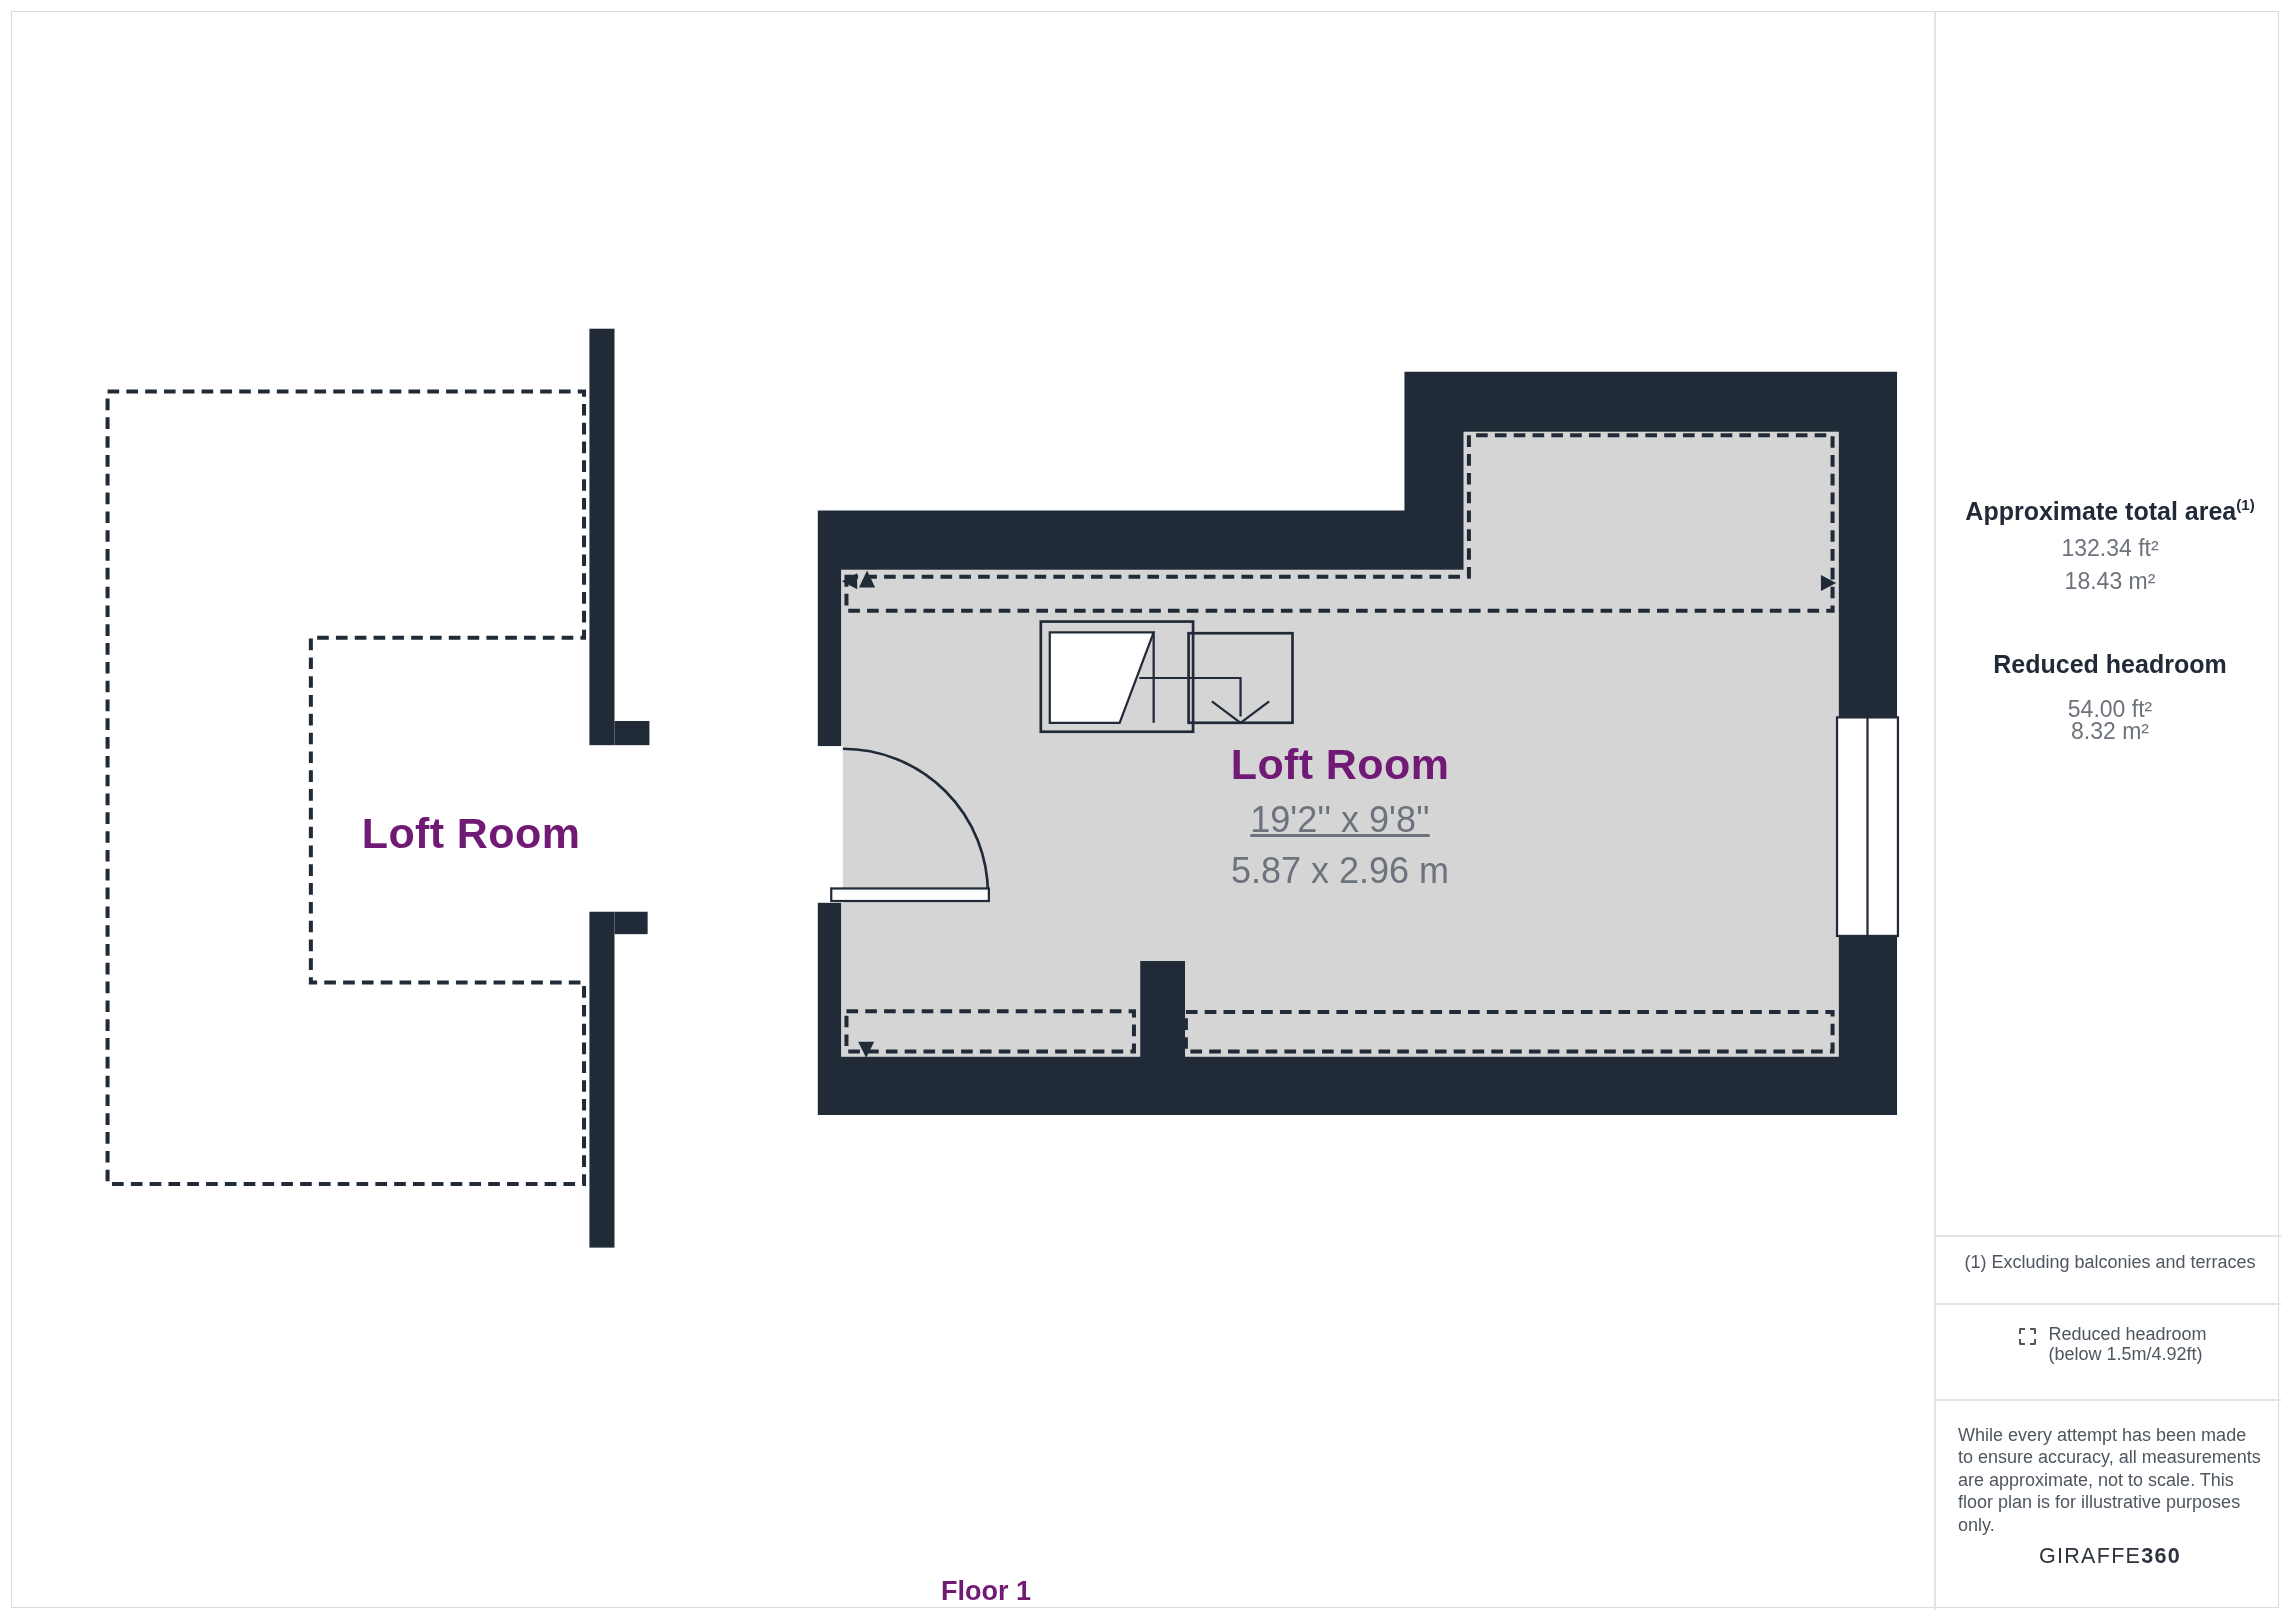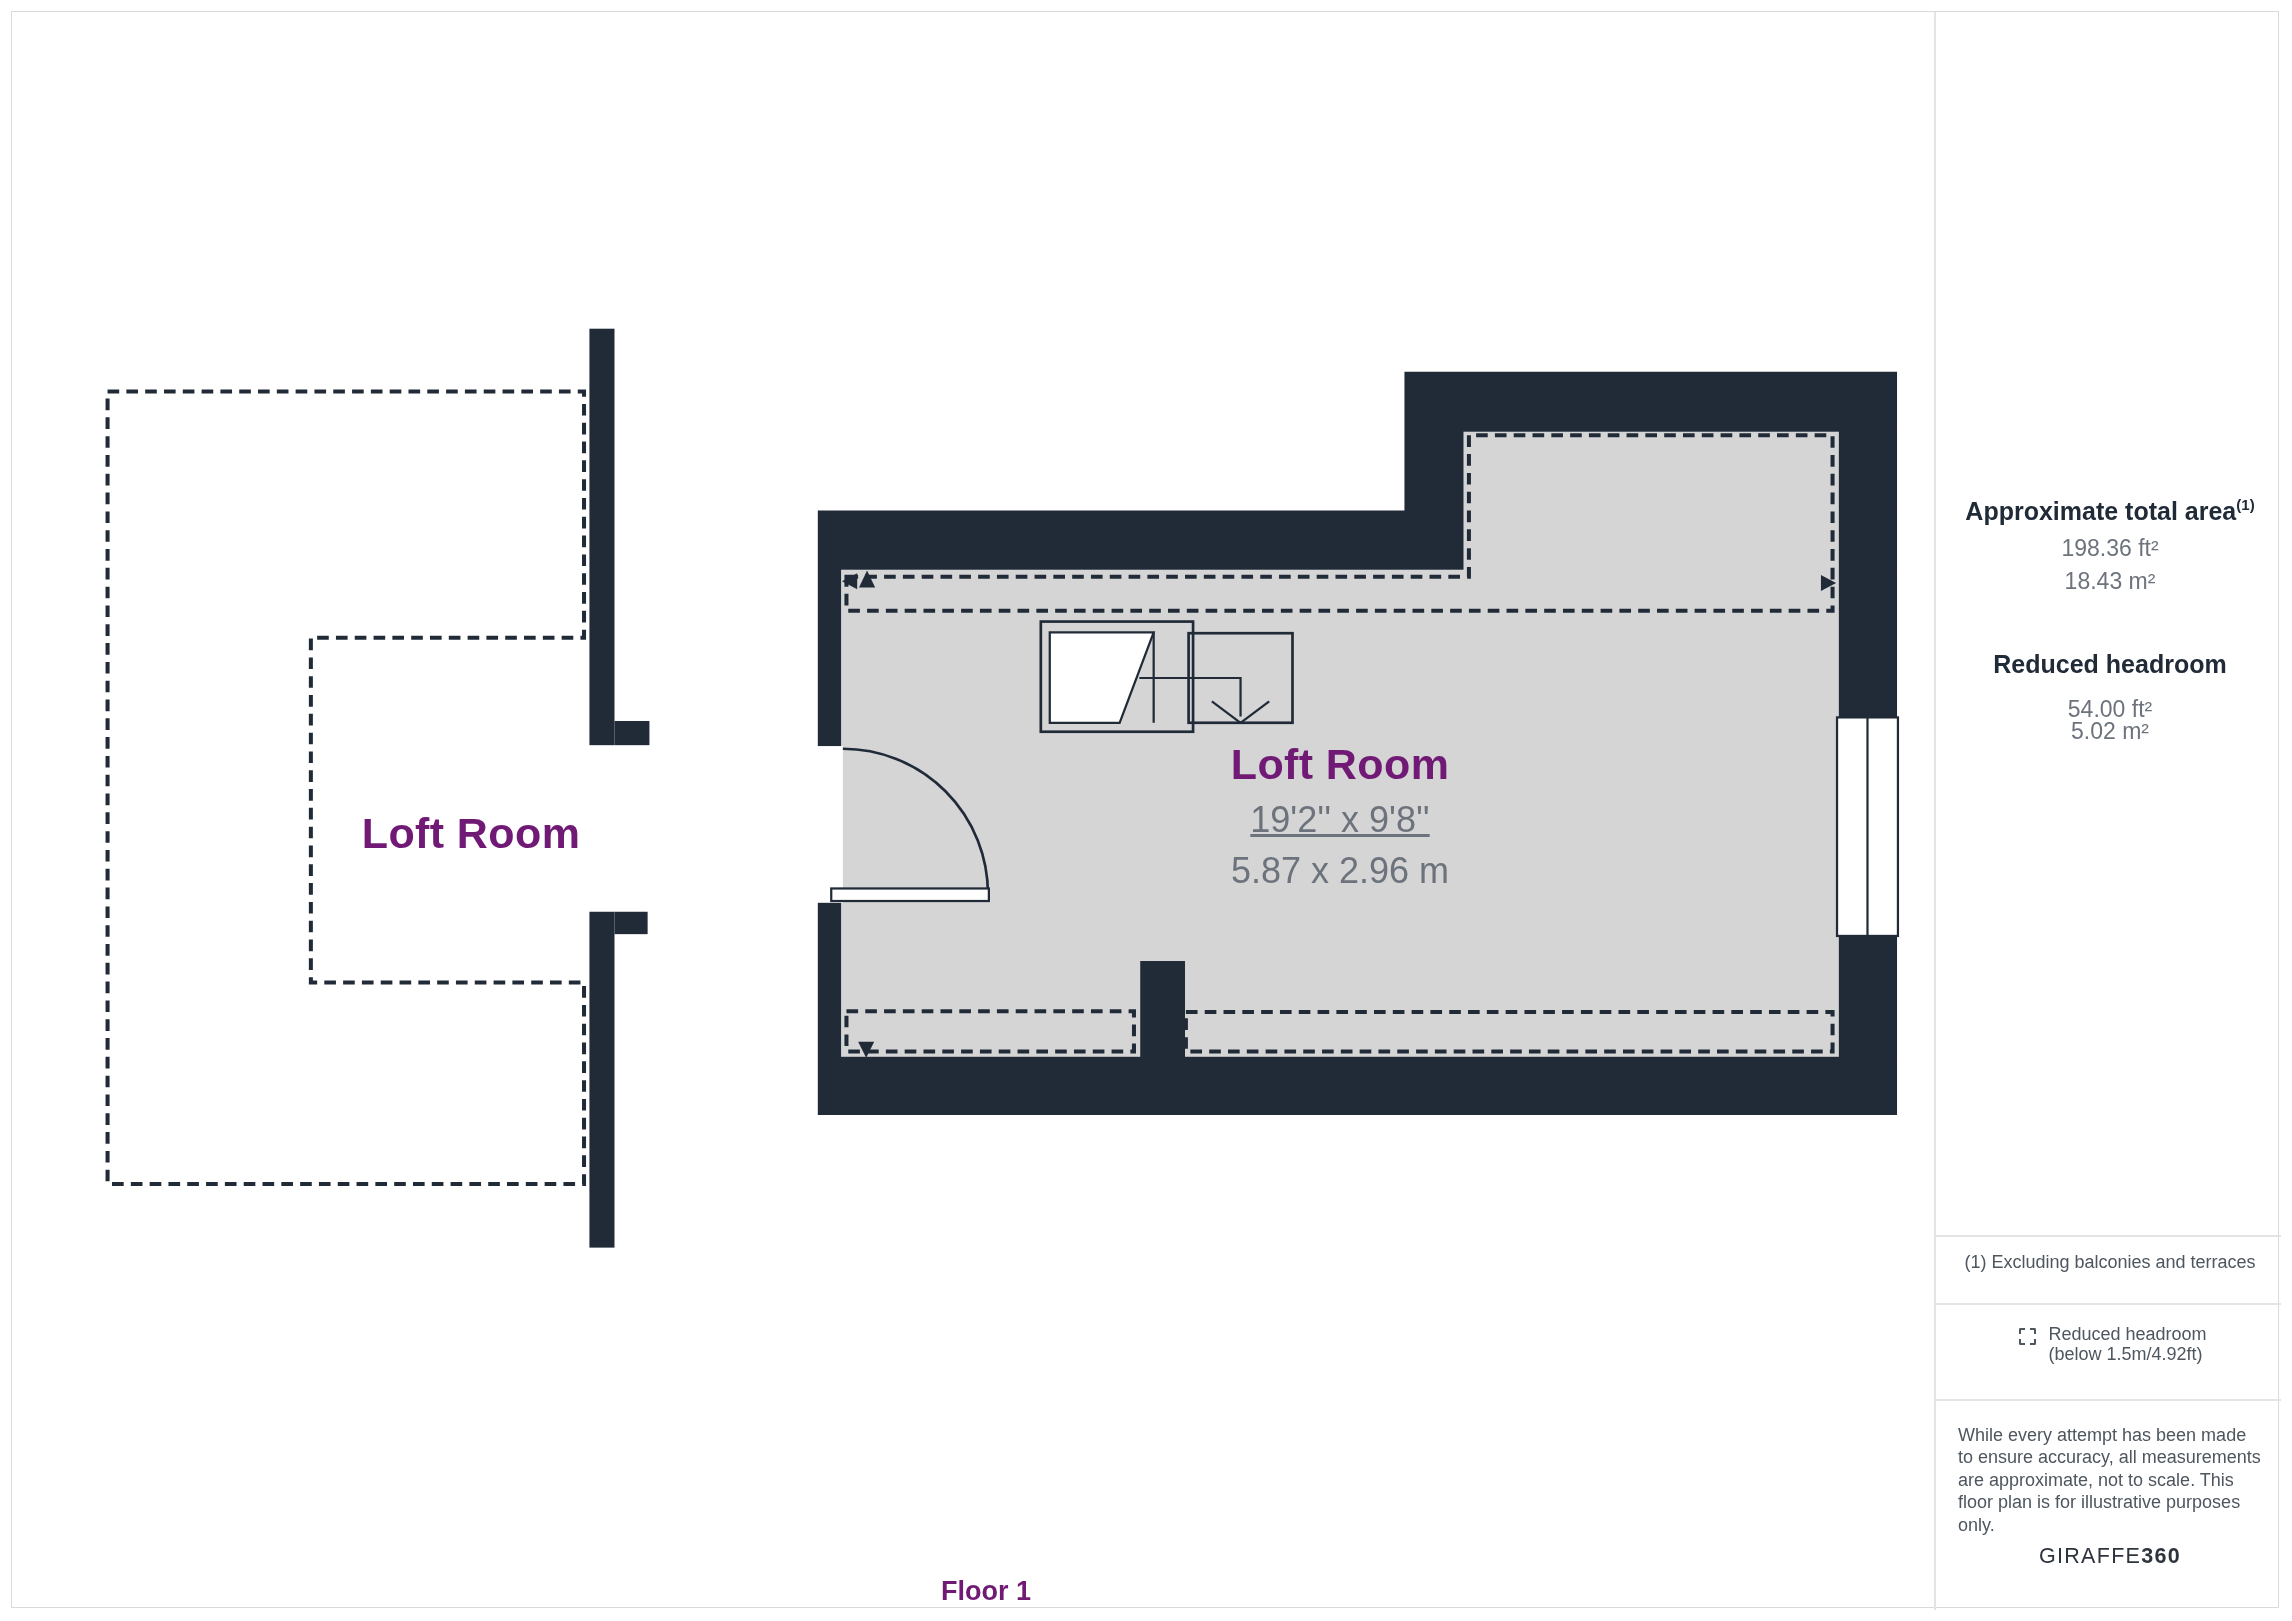--- a/index.html
+++ b/index.html
@@ -95,26 +95,26 @@
 
 <div class="abs ctr room-title" style="left:1340px;top:764px;">Loft Room</div>
 <div class="abs ctr room-dims" style="left:1340px;top:820px;text-decoration:underline;">19'2'' x 9'8''</div>
 <div class="abs ctr room-dims" style="left:1340px;top:871px;">5.87 x 2.96 m</div>
 
 <div class="abs ctr floor-label" style="left:986px;top:1591px;">Floor 1</div>
 
 <div class="abs ctr sb-title" style="left:2110px;top:511px;">
   <span>Approximate total area</span><sup>(1)</sup>
 </div>
-<div class="abs ctr sb-value" style="left:2110px;top:548px;">198.36 ft²</div>
+<div class="abs ctr sb-value" style="left:2110px;top:548px;">132.34 ft²</div>
 <div class="abs ctr sb-value" style="left:2110px;top:581px;">18.43 m²</div>
 
 <div class="abs ctr sb-title" style="left:2110px;top:664px;">Reduced headroom</div>
 <div class="abs ctr sb-value" style="left:2110px;top:709px;">54.00 ft²</div>
-<div class="abs ctr sb-value" style="left:2110px;top:731px;">5.02 m²</div>
+<div class="abs ctr sb-value" style="left:2110px;top:731px;">8.32 m²</div>
 
 <div class="abs ctr sb-small" style="left:2110px;top:1262px;">(1) Excluding balconies and terraces</div>
 
 <div class="abs legend-row" style="left:2019px;top:1325px;">
   <div class="legend-swatch"></div>
   <div class="legend-text">
     <div>Reduced headroom</div>
     <div>(below 1.5m/4.92ft)</div>
   </div>
 </div>

